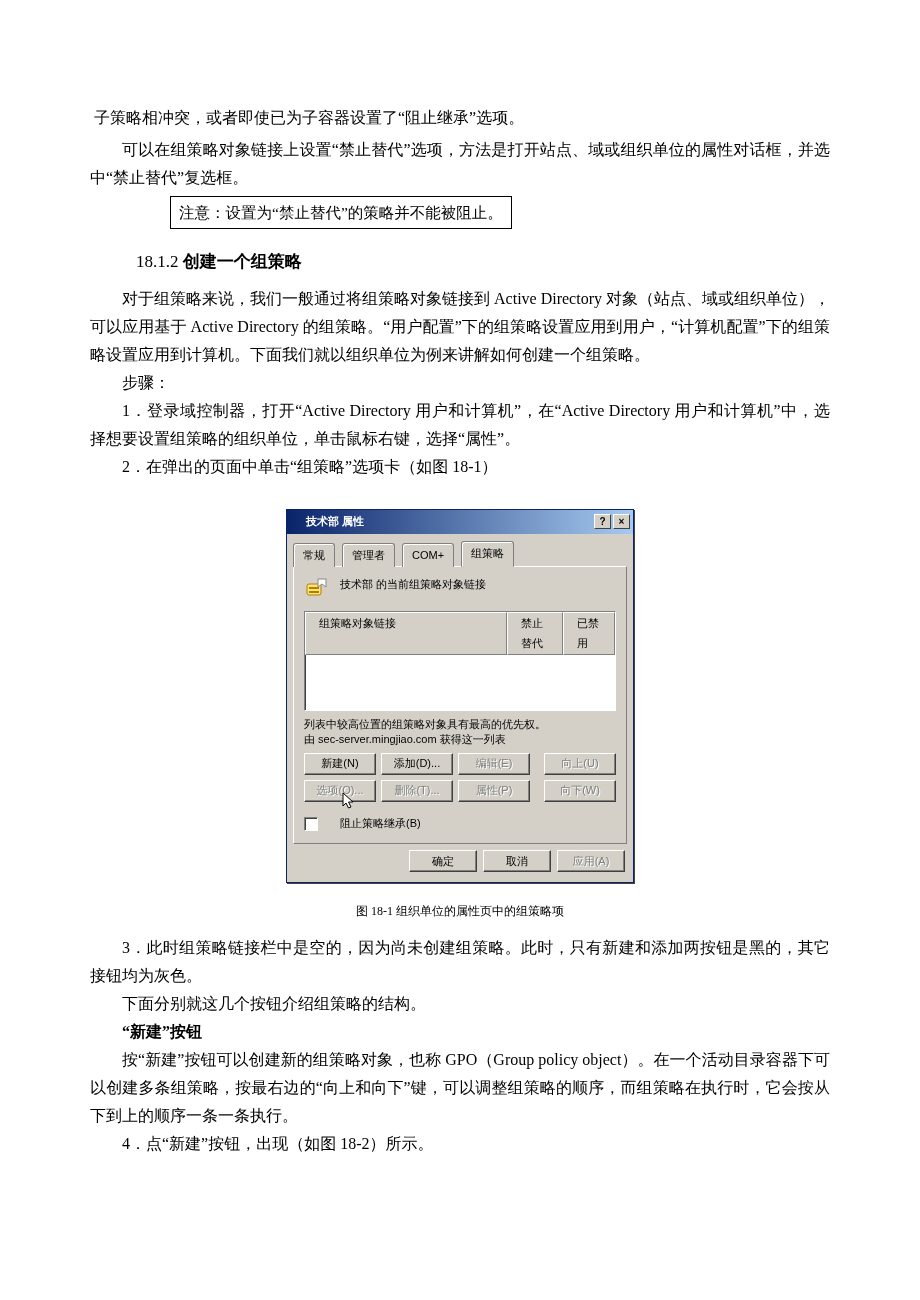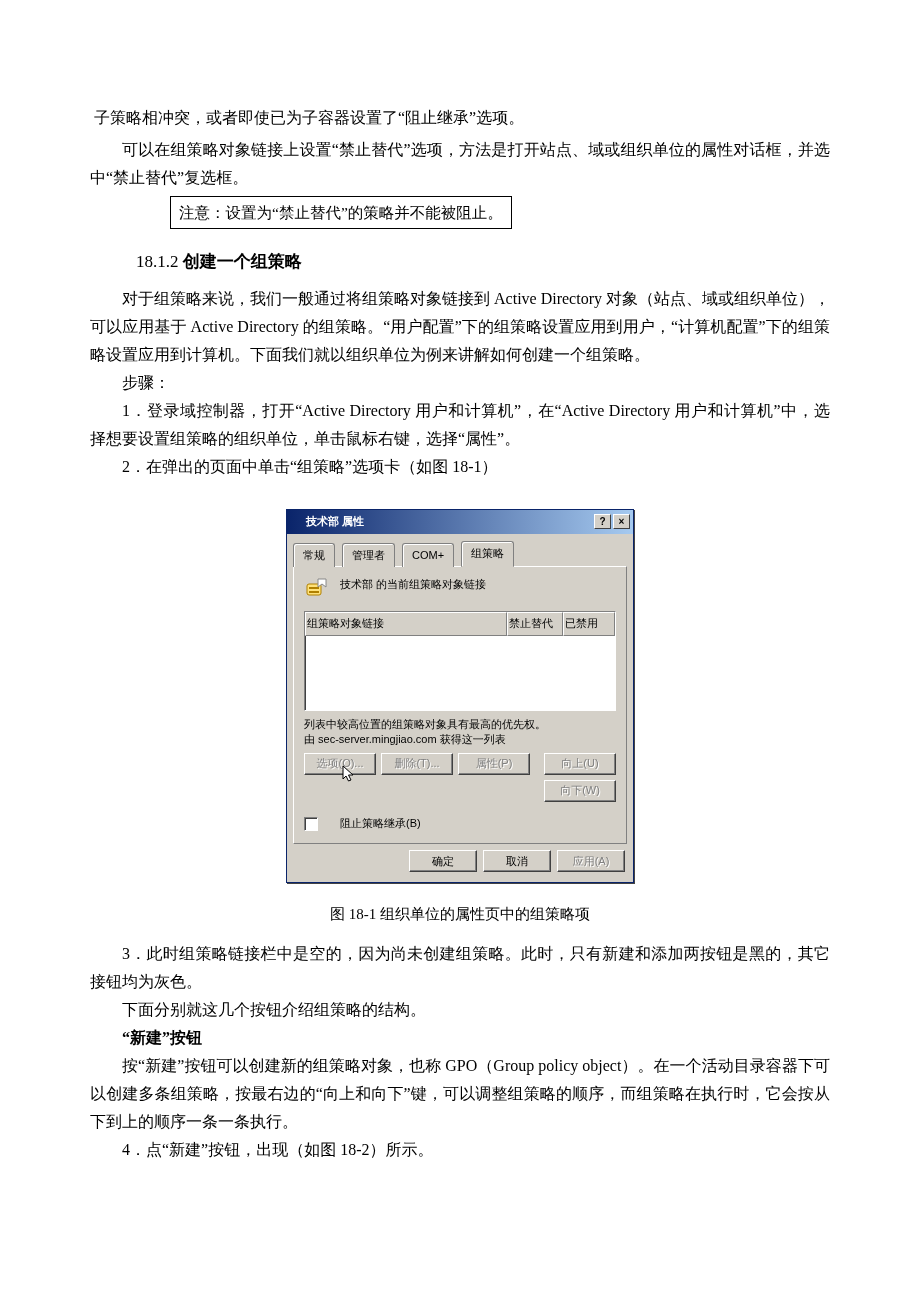--- a/index.html
+++ b/index.html
@@ -35,21 +35,21 @@
   .sec-title {
     font-family: "Times New Roman", "SimSun", serif;
     font-size: 17px;
     margin: 18px 0 8px 46px;
   }
   .sec-title .num { font-family: "Times New Roman", serif; }
   .sec-title .zh { font-family: "SimHei","黑体","SimSun", sans-serif; font-weight: bold; }
   .fig-caption {
     text-align: center;
     margin: 18px 0 12px 0;
-    font-size: 15px;
+    font-size: 12px;
   }
   .bold { font-weight: bold; }
 
   
   .dialog-wrap {
     display: flex;
     justify-content: center;
     margin: 28px 0 0 0;
   }
   .dialog {
@@ -122,21 +122,21 @@
     border-right-color:#fff; border-bottom-color:#fff;
     background:#fff;
     height: 98px;
     box-shadow: inset 1px 1px 0 #404040;
   }
   .lv-head { display:flex; }
   .lv-col {
     background:#d4d0c8;
     border:1px solid #fff;
     border-right-color:#808080; border-bottom-color:#808080;
-    padding:1px 1px;
+    padding:1px 13px;
     font-size:11px;
     box-sizing:border-box;
   }
   .lv-c1 { flex: 1; }
   .lv-c2 { width: 56px; }
   .lv-c3 { width: 52px; }
   .hint { font-size: 11px; margin-top:6px; line-height:1.35; }
   .btn-grid {
     display:flex;
     gap:10px;
@@ -224,20 +224,25 @@
             <div class="lv-col lv-c2">禁止替代</div>
             <div class="lv-col lv-c3">已禁用</div>
           </div>
         </div>
         <div class="hint">
           <div>列表中较高位置的组策略对象具有最高的优先权。</div>
           <div>由 sec-server.mingjiao.com 获得这一列表</div>
         </div>
         <div class="btn-grid">
           <div class="btn-col left">
+            <div class="btn-row">
+              <div class="wbtn">新建(N)</div>
+              <div class="wbtn">添加(D)...</div>
+              <div class="wbtn disabled">编辑(E)</div>
+            </div>
             <div class="btn-row" style="position:relative">
               <div class="wbtn disabled">选项(O)...</div>
               <svg class="cursor-arrow" width="14" height="18" viewBox="0 0 14 18">
                   <path d="M1 1 L1 14 L4 11 L6.5 16 L9 15 L6.5 10 L11 10 Z" fill="#fff" stroke="#000" stroke-width="1"></path>
                 </svg>
               <div class="wbtn disabled">删除(T)...</div>
               <div class="wbtn disabled">属性(P)</div>
             </div>
           </div>
           <div class="btn-col right">

